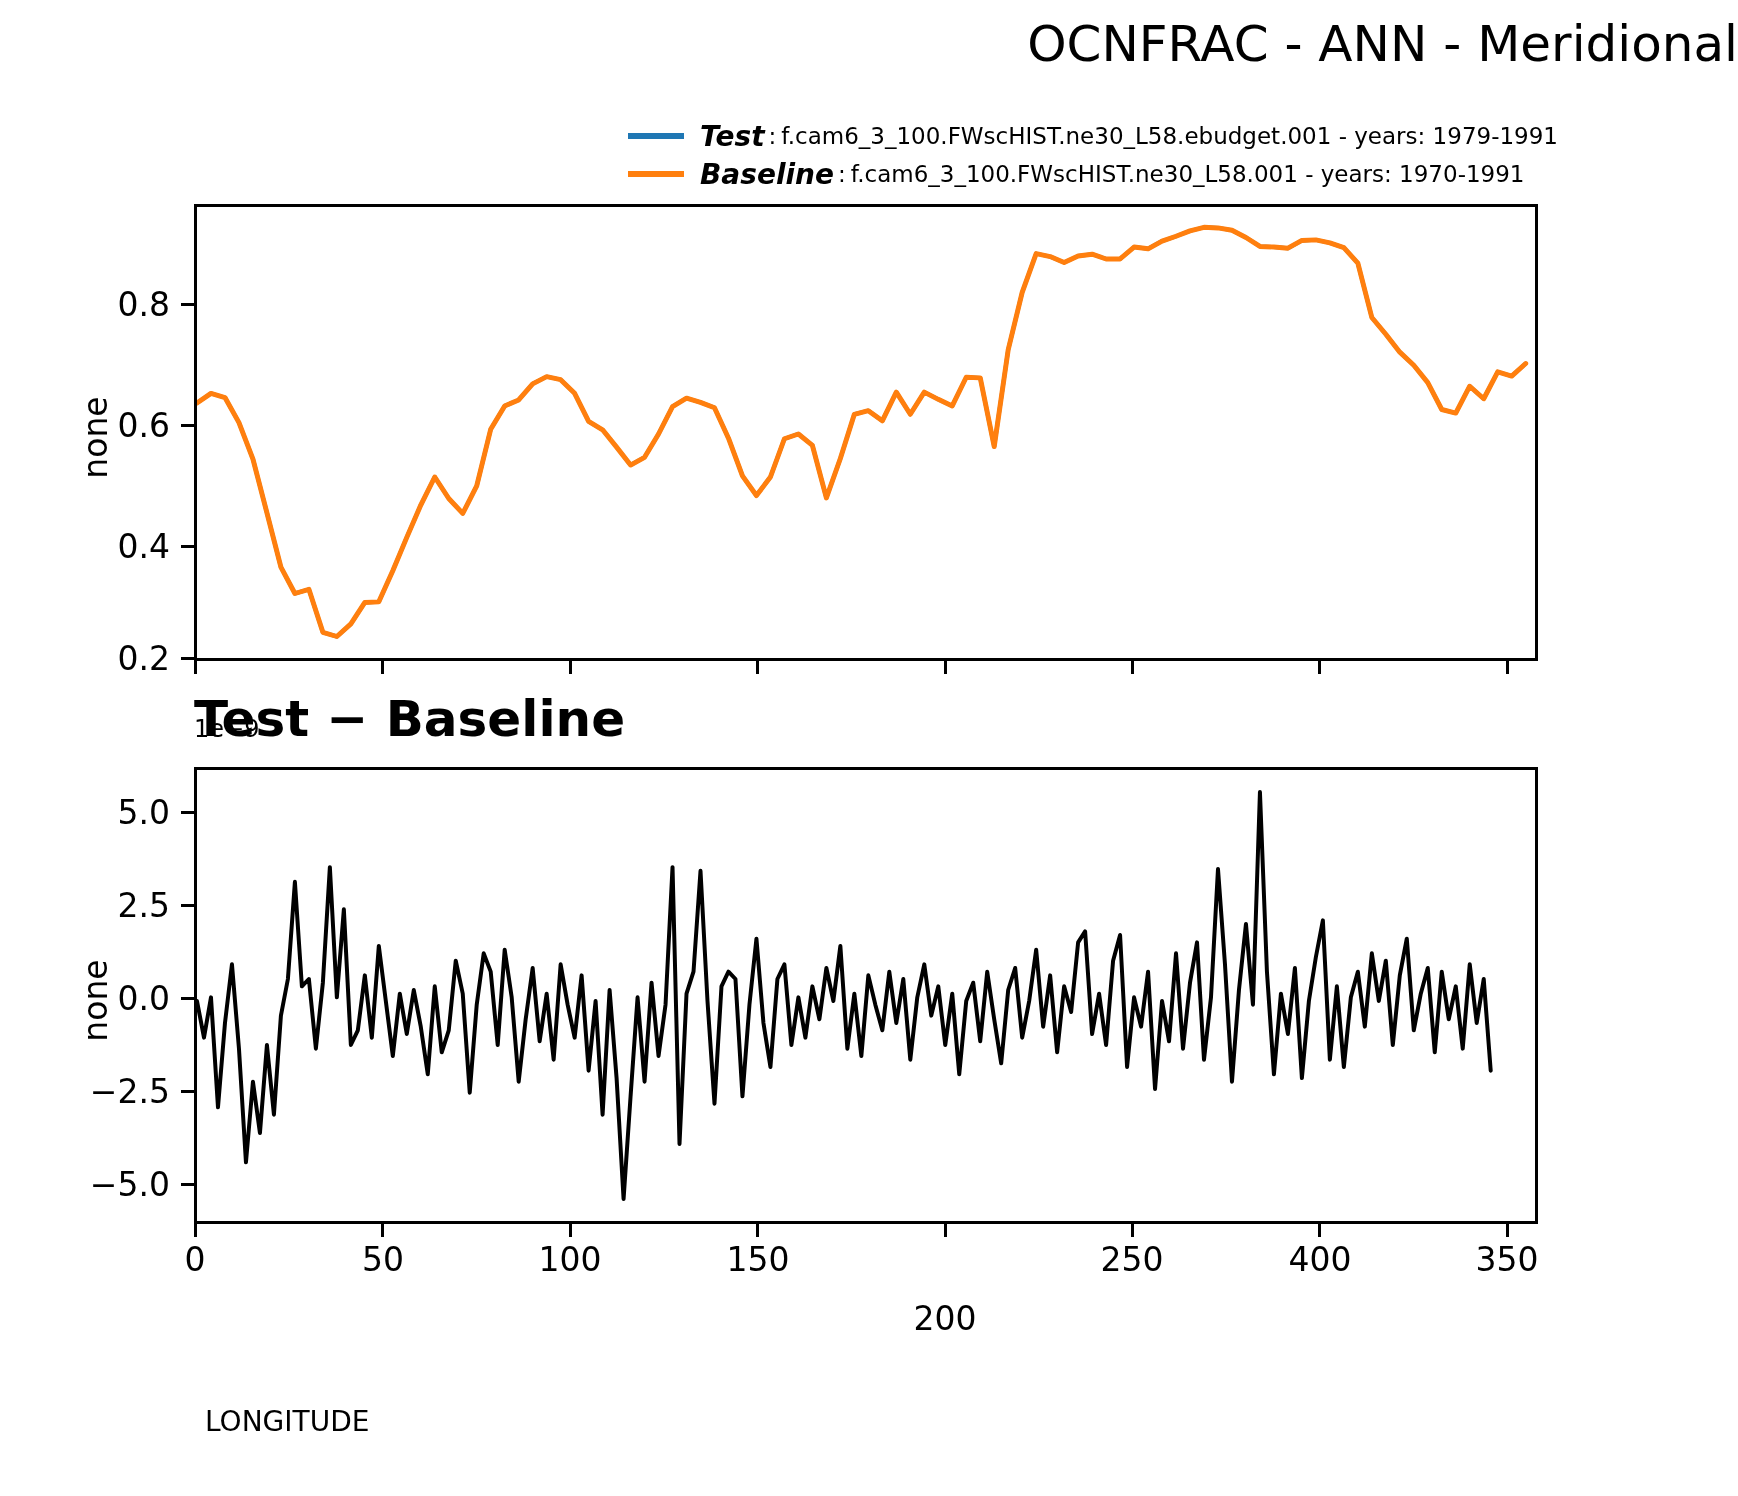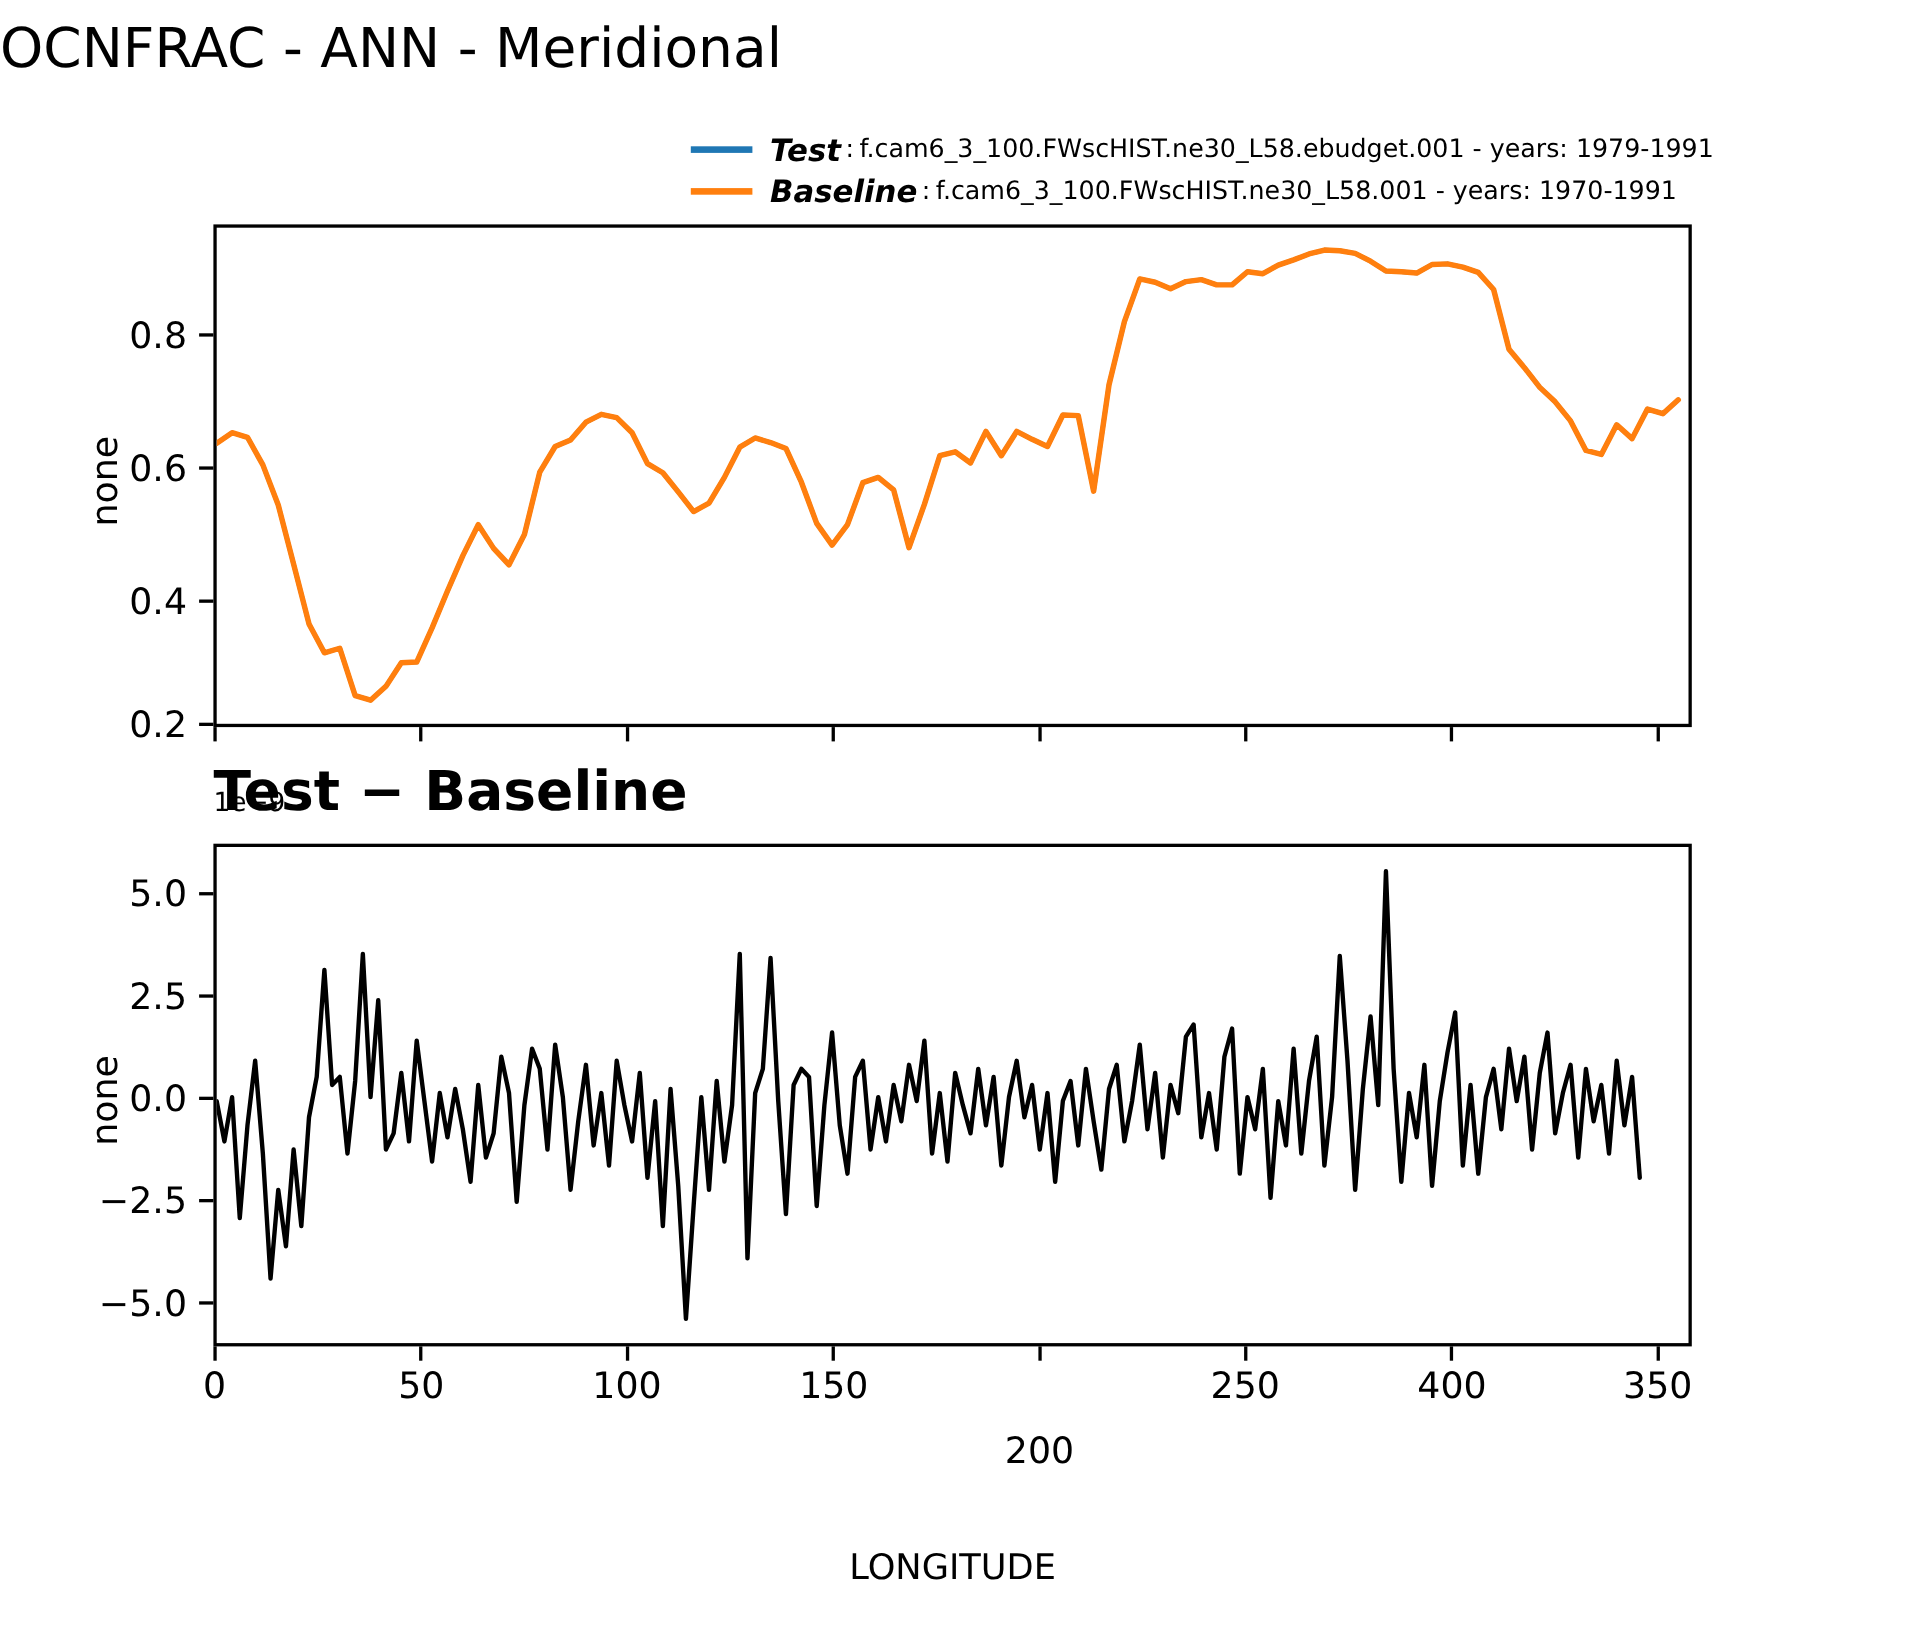--- a/index.html
+++ b/index.html
@@ -21,21 +21,21 @@
     height: 1496px;
     background: #ffffff;
   }
 
   
   #fig-title {
     position: absolute;
     left: 0;
     top: 14px;
     width: 1738px;
-    text-align: left;
+    text-align: right;
     font-size: 50px;
     font-weight: 400;
     line-height: 60px;
     white-space: nowrap;
   }
 
   
   #legend {
     position: absolute;
     left: 628px;
@@ -143,25 +143,24 @@
     text-align: center;
   }
   #ylabel-bottom {
     left: -5px;
     top: 981px;
     width: 200px;
     text-align: center;
   }
   #xlabel-bottom {
     position: absolute;
-    left: 194px;
+    left: 205px;
     top: 1405px;
     width: 1344px;
-    text-align: center;
-    font-size: 32px;
+    font-size: 28px;
     white-space: nowrap;
   }
 
   
   #subtitle-diff {
     position: absolute;
     left: 194px;
     top: 695px;
     font-size: 50px;
     font-weight: bold;

